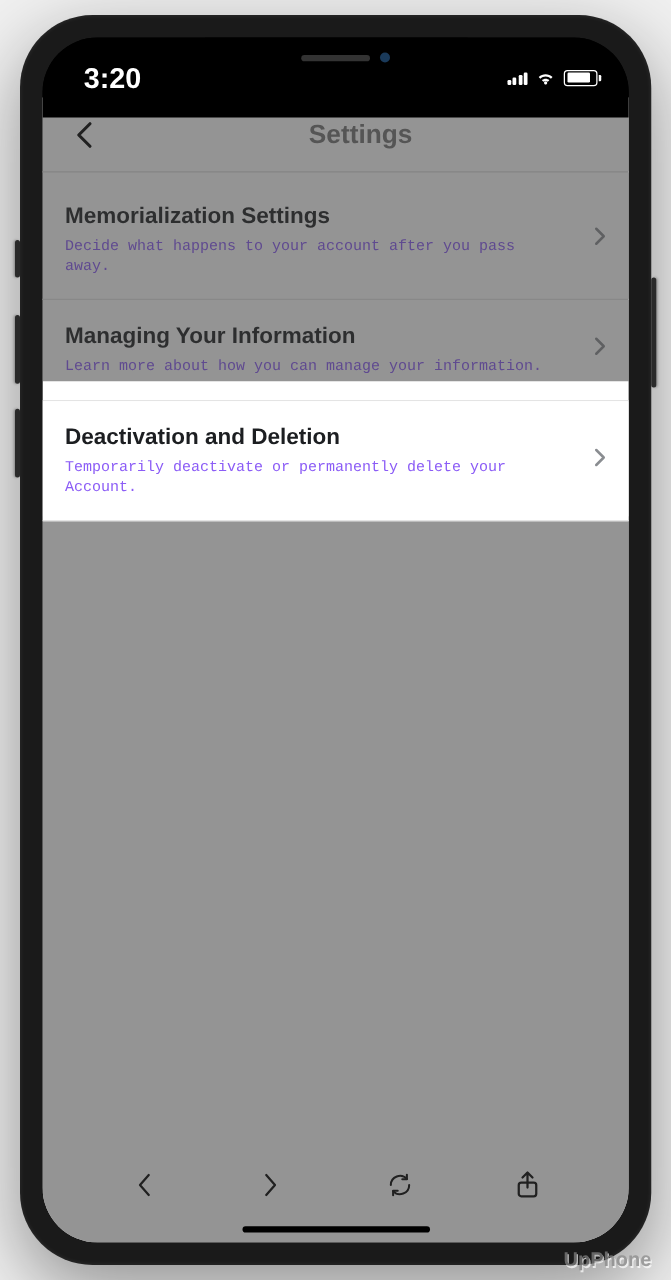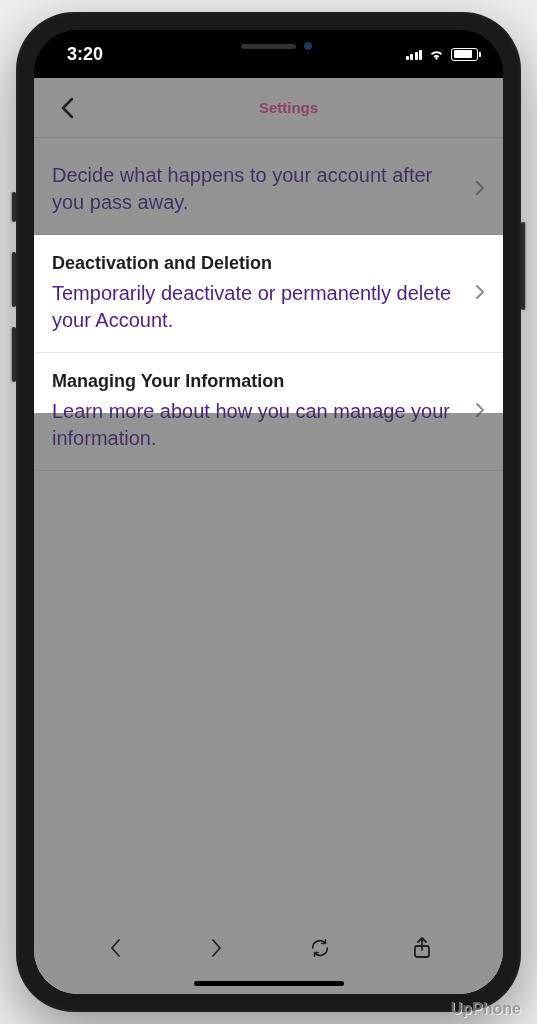--- a/index.html
+++ b/index.html
@@ -83,28 +83,28 @@
     }
     .camera {
       width: 8px;
       height: 8px;
       background: #1a3a5a;
       border-radius: 50%;
       position: absolute;
       right: 62px;
     }
     .status-bar {
-      height: 48px;
+      height: 64px;
       background: #000;
       display: flex;
       align-items: center;
       justify-content: space-between;
       padding: 0 25px;
       color: #fff;
-      font-size: 18px;
+      font-size: 23px;
       font-weight: 600;
       position: relative;
       z-index: 50;
     }
     .status-left { padding-left: 8px; }
     .status-right {
       display: flex;
       align-items: center;
       gap: 6px;
     }
@@ -176,23 +176,23 @@
       left: 18px;
       width: 30px;
       height: 30px;
       display: flex;
       align-items: center;
       justify-content: center;
     }
     .nav-title {
       width: 100%;
       text-align: center;
-      font-size: 15px;
+      font-size: 21px;
       font-weight: 700;
-      color: #ec4899;
+      color: #737373;
       padding-left: 40px;
     }
     .settings-list {
       padding: 0;
     }
     .setting-item {
       padding: 18px 18px 18px 18px;
       border-bottom: 1px solid #e4e4e4;
       display: flex;
       align-items: center;
@@ -208,23 +208,24 @@
       flex: 1;
       padding-right: 20px;
     }
     .setting-title {
       font-size: 18px;
       font-weight: 700;
       color: #1c1e21;
       margin-bottom: 6px;
     }
     .setting-desc {
-      font-size: 20px;
-      color: #4c1d95;
+      font-size: 12px;
+      color: #8b5cf6;
       line-height: 1.35;
+      font-family: Liberation Mono, monospace;
     }
     .chevron {
       color: #8a8d91;
       font-size: 20px;
       flex-shrink: 0;
     }
     .dim-top, .dim-bottom {
       position: absolute;
       left: 0;
       right: 0;
@@ -324,45 +325,46 @@
               <path d="M12 2 L3 11 L12 20" stroke="#000" stroke-width="2.5" fill="none" stroke-linecap="round" stroke-linejoin="round"></path>
             </svg>
           </div>
           <div class="nav-title">Settings</div>
         </div>
 
         <div class="settings-list">
 
           <div class="setting-item">
             <div class="setting-text">
+              <div class="setting-title">Memorialization Settings</div>
               <div class="setting-desc">Decide what happens to your account after you pass away.</div>
             </div>
             <div class="chevron">
               <svg width="10" height="16" viewBox="0 0 10 16">
                   <path d="M2 2 L8 8 L2 14" stroke="#8a8d91" stroke-width="2" fill="none" stroke-linecap="round" stroke-linejoin="round"></path>
                 </svg>
             </div>
           </div>
 
+          <div class="setting-item">
+            <div class="setting-text">
+              <div class="setting-title">Managing Your Information</div>
+              <div class="setting-desc">Learn more about how you can manage your information.</div>
+            </div>
+            <div class="chevron">
+              <svg width="10" height="16" viewBox="0 0 10 16">
+                  <path d="M2 2 L8 8 L2 14" stroke="#8a8d91" stroke-width="2" fill="none" stroke-linecap="round" stroke-linejoin="round"></path>
+                </svg>
+            </div>
+          </div>
+
           <div class="setting-item highlighted">
             <div class="setting-text">
               <div class="setting-title">Deactivation and Deletion</div>
               <div class="setting-desc">Temporarily deactivate or permanently delete your Account.</div>
-            </div>
-            <div class="chevron">
-              <svg width="10" height="16" viewBox="0 0 10 16">
-                  <path d="M2 2 L8 8 L2 14" stroke="#8a8d91" stroke-width="2" fill="none" stroke-linecap="round" stroke-linejoin="round"></path>
-                </svg>
-            </div>
-          </div>
-
-          <div class="setting-item">
-            <div class="setting-text">
-              <div class="setting-title">Managing Your Information</div>
-              <div class="setting-desc">Learn more about how you can manage your information.</div>
             </div>
             <div class="chevron">
               <svg width="10" height="16" viewBox="0 0 10 16">
                   <path d="M2 2 L8 8 L2 14" stroke="#8a8d91" stroke-width="2" fill="none" stroke-linecap="round" stroke-linejoin="round"></path>
                 </svg>
             </div>
           </div>
 
         </div>
 

